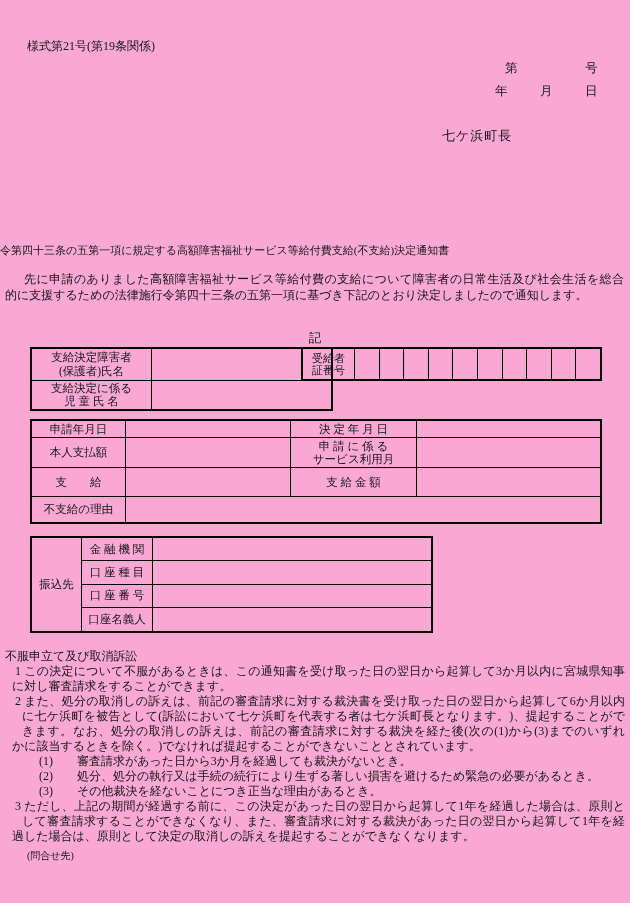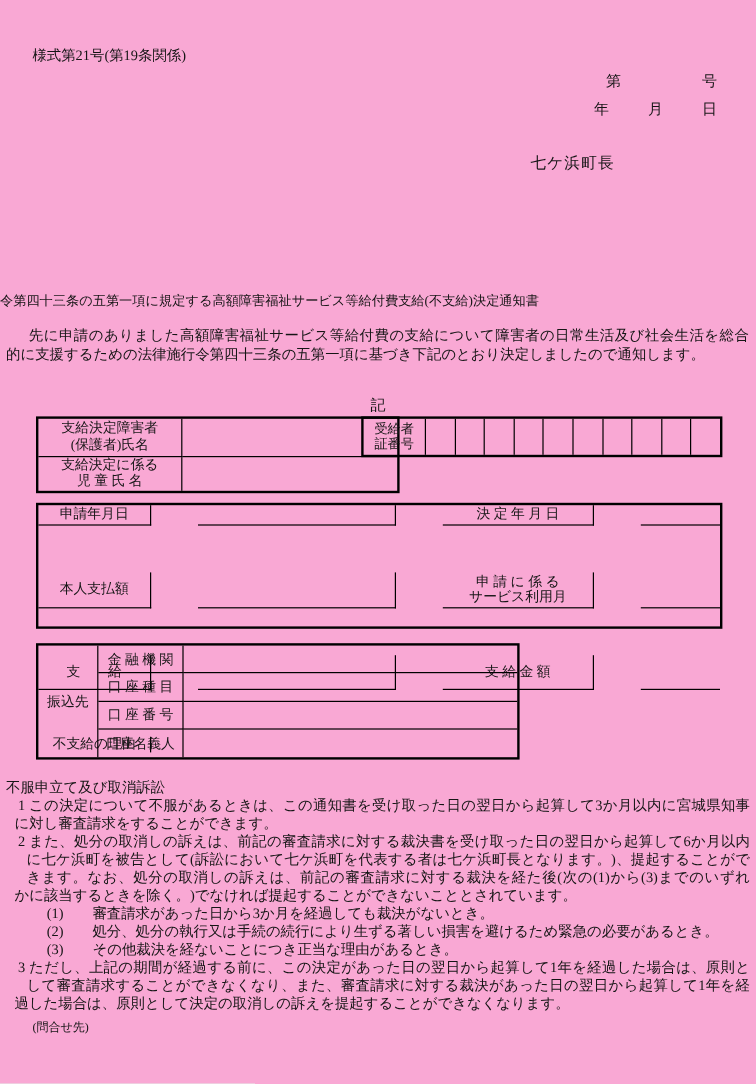--- a/index.html
+++ b/index.html
@@ -28,21 +28,21 @@
        justify-content:center;font-size:11.5px;line-height:13.5px;}
   .t1l .r1{border-bottom:1px solid #000;}
   .clab{width:52px;border-right:1px solid #000;display:flex;flex-direction:column;align-items:center;
        justify-content:center;font-size:11px;line-height:12.5px;box-sizing:border-box;}
   .cbox{flex:1;border-right:1px solid #000;}
   .cbox:last-child{border-right:none;}
   
 
   
   .t2{left:30px;top:419px;width:572px;height:105px;border:2px solid #000;box-sizing:border-box;
-      display:grid;grid-template-columns:94px 165px 126px 1fr;grid-template-rows:17px 30px 29px 1fr;gap:39px;}
+      display:grid;grid-template-columns:94px 165px 126px 1fr;grid-template-rows:17px 30px 29px 1fr;}
   .t2 .c{border-right:1px solid #000;border-bottom:1px solid #000;display:flex;flex-direction:column;
       align-items:center;justify-content:center;font-size:11.5px;line-height:13px;}
   .t2 .noR{border-right:none;}
   .t2 .noB{border-bottom:none;}
   .t2 .span3{grid-column:2/5;}
 
   
   .t3{left:30px;top:536px;width:403px;height:97px;border:2px solid #000;box-sizing:border-box;
       display:grid;grid-template-columns:50px 71px 1fr;grid-template-rows:repeat(4,1fr);}
   .t3 .g{grid-row:1/5;border-right:1px solid #000;display:flex;align-items:center;justify-content:center;

